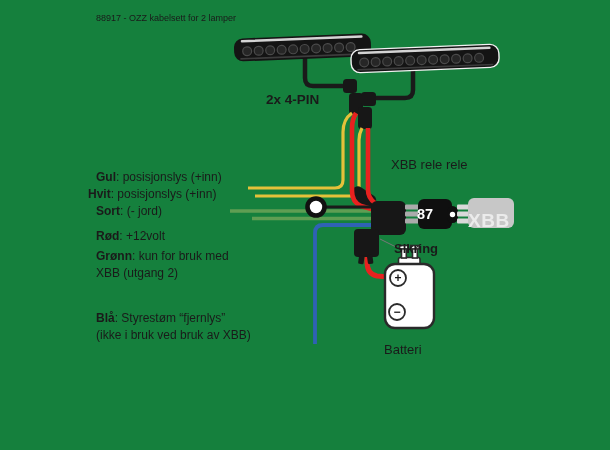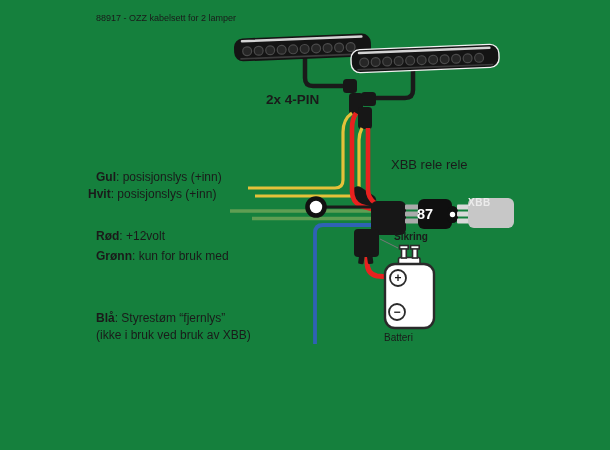--- a/index.html
+++ b/index.html
@@ -5,21 +5,21 @@
   html,body{margin:0;padding:0;background:#fff;}
   #stage{
     position:relative;width:610px;height:450px;background:#15803d;overflow:hidden;
     font-family:"Liberation Sans","DejaVu Sans",sans-serif;color:var(--c-ink,#1a1a1a);
   }
   #diagram-svg{position:absolute;left:0;top:0;}
   .txt{position:absolute;line-height:16.5px;font-size:12px;white-space:nowrap;}
   .txt b{font-weight:700;}
   .title{font-size:9px;line-height:11px;}
   .bold-note{font-weight:700;font-size:13.5px;}
-  .small{font-size:10px;line-height:11px;}
+  .small{font-size:13px;line-height:11px;margin-top:12px;}
   .center{}
   .white{color:#ffffff;font-weight:700;}
   .xbbtxt{color:var(--c-xbb_text,#ebebeb);font-weight:700;letter-spacing:.5px;}
   .sym{position:absolute;width:15px;height:15px;line-height:15px;text-align:center;font-size:12px;font-weight:600;}
   
   .w-yellow{stroke:var(--c-wire_yellow,#e5c13a);}
   .w-red{stroke:var(--c-wire_red,#e8211f);}
   .w-green{stroke:var(--c-wire_green,#5f9e53);}
   .w-blue{stroke:var(--c-wire_blue,#2f62b5);}
   .w-black{stroke:var(--c-ink,#1a1a1a);}
@@ -116,34 +116,35 @@
   <div class="txt title" style="left:96px;top:13px">88917 - OZZ kabelsett for 2 lamper</div>
 
   <div class="txt bold-note" style="left:266px;top:92px">
     <div>2x 4-PIN</div>
   </div>
 
   <div class="txt" style="left:96px;top:169px"><b>Gul</b><span>: posisjonslys (+inn)</span></div>
 
   <div class="txt" style="left:88px;top:186px"><b>Hvit</b><span>: posisjonslys (+inn)</span></div>
 
+  <div class="txt" style="left:96px;top:203px"><b>Sort</b><span>: (- jord)</span></div>
 
   <div class="txt" style="left:96px;top:228px"><b>Rød</b><span>: +12volt</span></div>
 
-  <div class="txt" style="left:96px;top:248px"><b>Grønn</b><span>: kun for bruk med</span><br></div>
+  <div class="txt" style="left:96px;top:248px"><b>Grønn</b><span>: kun for bruk med</span><br><span>XBB (utgang 2)</span></div>
 
   <div class="txt" style="left:96px;top:310px"><b>Blå</b><span>: Styrestøm “fjernlys”</span><br><span>(ikke i bruk ved bruk av XBB)</span></div>
 
   <div class="txt" style="left:391px;top:157px;font-size:13px">
     <div>XBB rele rele</div>
   </div>
 
   <div class="txt white center" style="left:417px;top:205px;width:31px;font-size:14.5px;line-height:18px">87</div>
 
-  <div class="txt xbbtxt center" style="left:468px;top:194px;width:46px;font-size:10px;line-height:18px">XBB</div>
+  <div class="txt xbbtxt center" style="left:468px;top:212px;width:46px;font-size:19px;line-height:18px">XBB</div>
 
   <div class="txt small" style="left:394px;top:231px;font-weight:700">Sikring</div>
 
   <div class="txt small center" style="left:384px;top:332px;width:51px">Batteri</div>
 
   <div class="sym" style="left:390.5px;top:270.5px">+</div>
   <div class="sym" style="left:389.5px;top:304.5px">−</div>
 
 </div>
 

